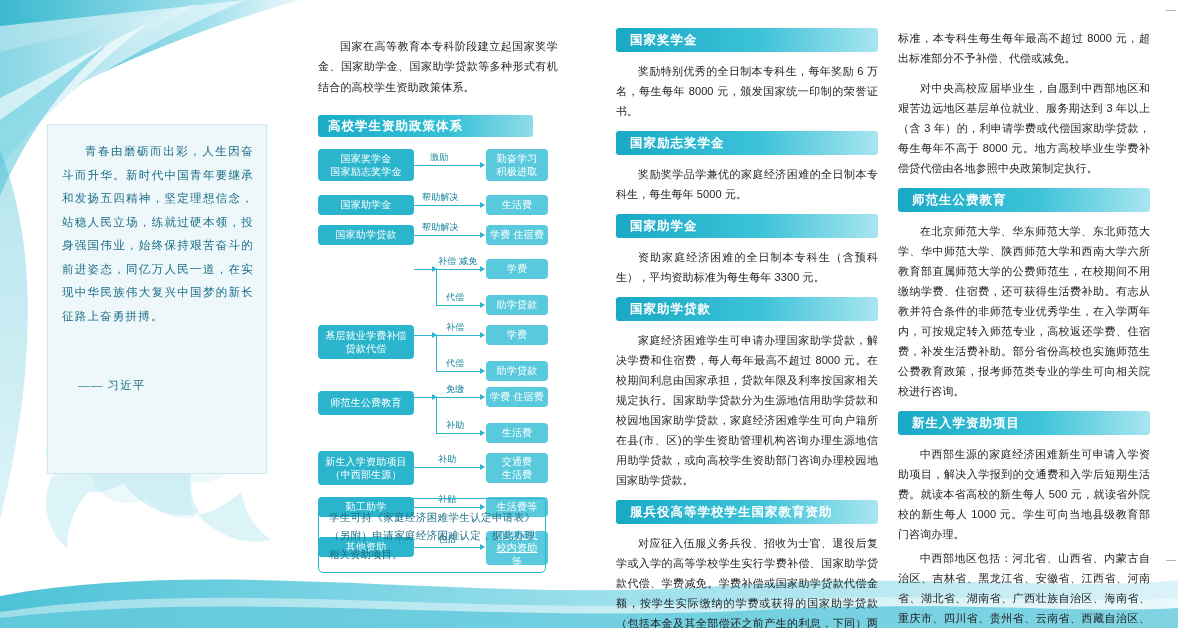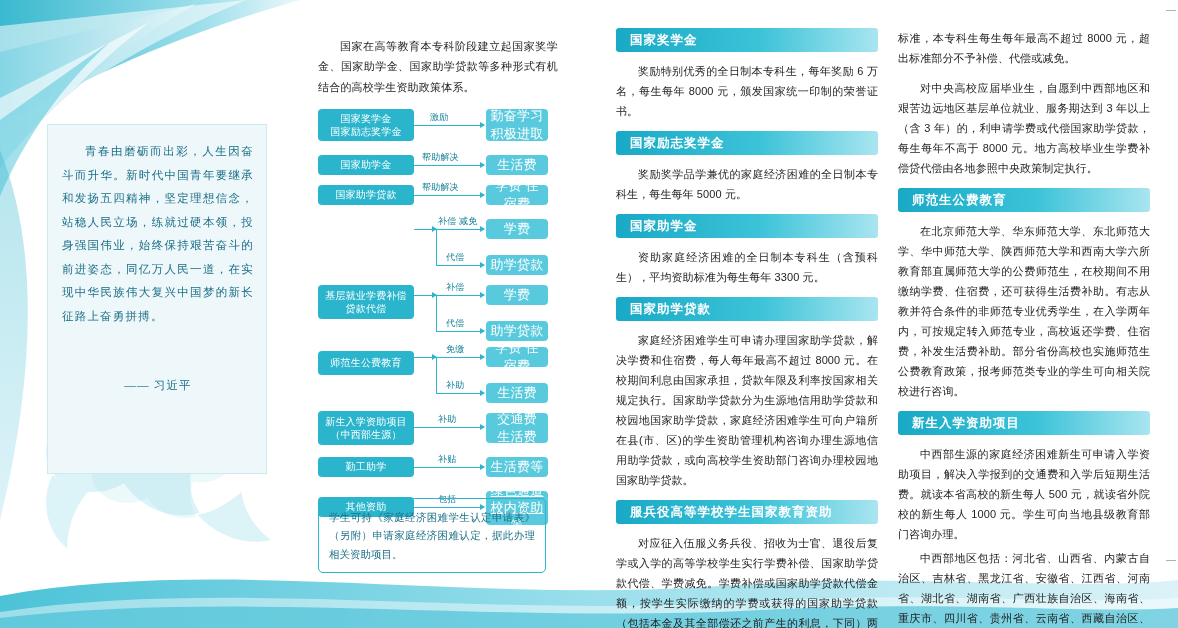--- a/index.html
+++ b/index.html
@@ -45,24 +45,24 @@
     font-size: 11.5px;
     line-height: 2.05;
     color: #1b6f86;
     letter-spacing: 1.2px;
     text-align: justify;
     text-indent: 2em;
     font-family: "Liberation Serif", serif;
   }
   .quote-author {
     position: absolute;
-    left: 62px;
+    left: 78px;
     top: 378px;
     width: 192px;
-    text-align: center;
+    text-align: left;
     font-size: 11.5px;
     color: #1b6f86;
     letter-spacing: 1.2px;
     font-family: "Liberation Serif", serif;
   }
 
   
   .col2 {
     position: absolute;
     left: 318px;
@@ -116,21 +116,21 @@
     letter-spacing: 0.2px;
   }
   .fbox.left {
     left: 0;
     width: 96px;
   }
   .fbox.right {
     left: 168px;
     width: 62px;
     background: #59cadd;
-    font-size: 13px;
+    font-size: 10px;
   }
   .flabel {
     position: absolute;
     font-size: 9px;
     color: #0f7f96;
     white-space: nowrap;
     letter-spacing: 0.2px;
   }
   .arrow {
     position: absolute;
@@ -267,20 +267,21 @@
   <div class="crop-mark" style="left:1166px;top:10px;width:10px;height:1px;"></div>
   <div class="crop-mark" style="left:1166px;top:560px;width:10px;height:1px;"></div>
 
   <div class="quote-panel"></div>
   <div class="quote-text">青春由磨砺而出彩，人生因奋斗而升华。新时代中国青年要继承和发扬五四精神，坚定理想信念，站稳人民立场，练就过硬本领，投身强国伟业，始终保持艰苦奋斗的前进姿态，同亿万人民一道，在实现中华民族伟大复兴中国梦的新长征路上奋勇拼搏。</div>
   <div class="quote-author">—— 习近平</div>
 
   <div class="col2">
     <div class="intro-para">国家在高等教育本专科阶段建立起国家奖学金、国家助学金、国家助学贷款等多种形式有机结合的高校学生资助政策体系。</div>
 
+    <div class="chart-title">高校学生资助政策体系</div>
 
     <div class="flow">
 
       <div class="fbox left" style="top:4px;height:32px;">
         <span>国家奖学金</span>
           <span>国家励志奖学金</span>
       </div>
       <div class="arrow" style="left:96px;top:20px;width:70px;"></div>
       <div class="flabel" style="left:112px;top:6px;font-family:Liberation Serif, serif;">激励</div>
       <div class="fbox right" style="top:4px;height:32px;">

